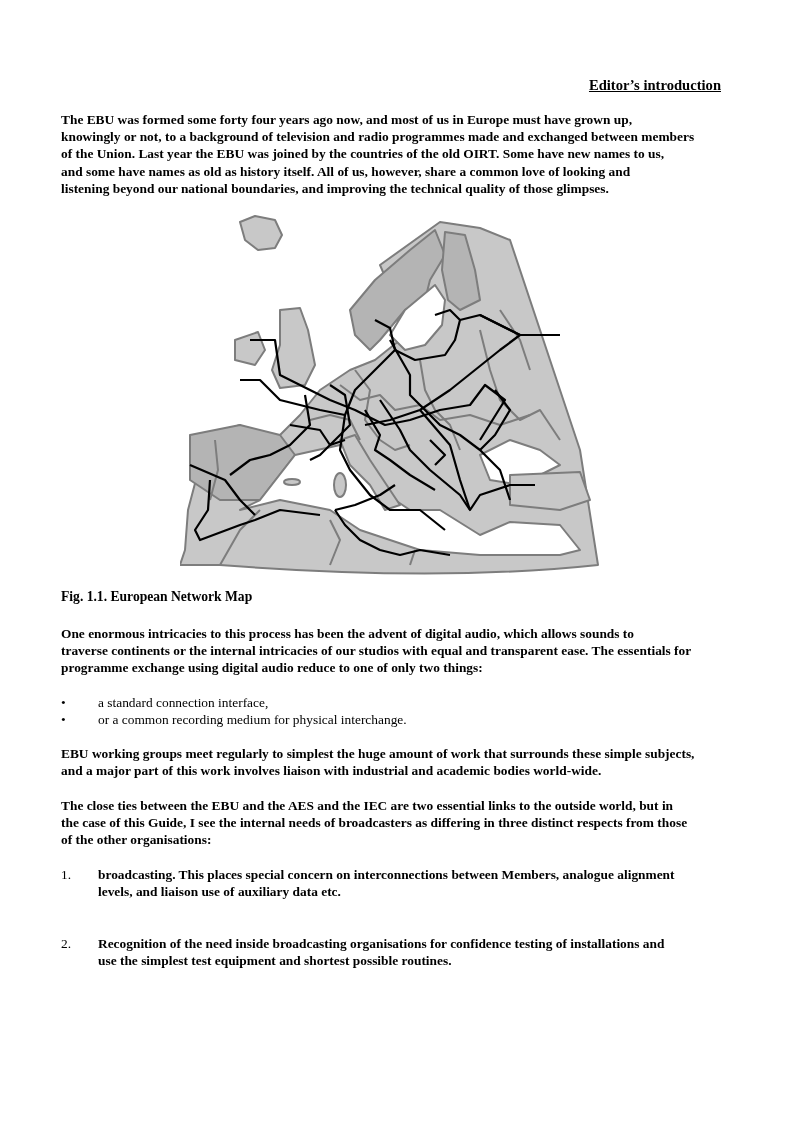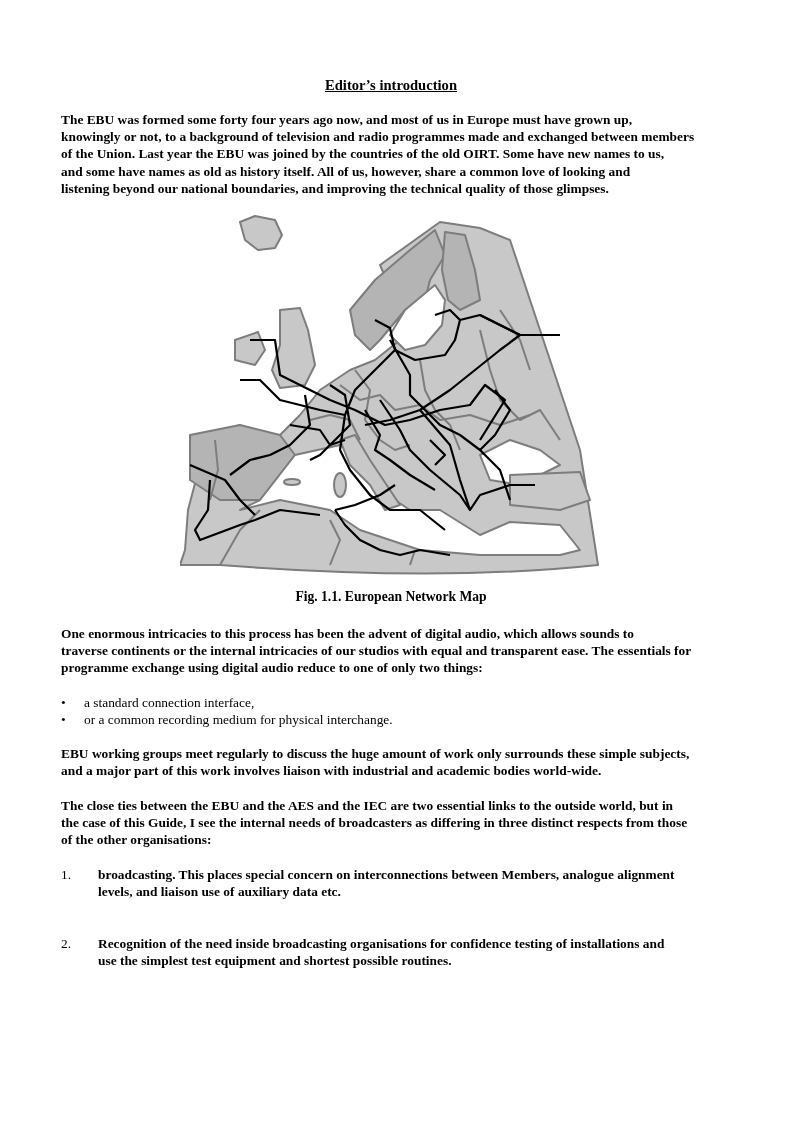--- a/index.html
+++ b/index.html
@@ -1,27 +1,27 @@
 <!DOCTYPE html>
 <html><head>
 <meta charset="utf-8">
 <style>
   html, body { margin: 0; padding: 0; background: #ffffff; }
   body { width: 793px; height: 1122px; position: relative; overflow: hidden;
          font-family: "Liberation Serif", "DejaVu Serif", serif; color: #000; font-size: 13.4px; }
   .page { position: absolute; left: 61px; top: 0; width: 660px; }
-  .title { position: absolute; left: 0; top: 77px; width: 660px; text-align: center;
+  .title { position: absolute; left: 0; top: 77px; width: 660px; text-align: right;
            font-weight: bold; font-size: 14.6px; }
   .title span { text-decoration: underline; }
   p { margin: 0; line-height: 17.2px; font-weight: bold; }
   .para { position: absolute; left: 0; width: 660px; }
-  .caption { position: absolute; left: 0; top: 589px; width: 660px; text-align: center; font-weight: bold; font-size: 13.6px; }
+  .caption { position: absolute; left: 0; top: 589px; width: 660px; text-align: left; font-weight: bold; font-size: 13.6px; }
   .bul { position: absolute; left: 0; width: 660px; line-height: 17.2px; }
   .bul .dot { position: absolute; left: 0; }
-  .bul .txt { position: absolute; left: 23px; white-space: nowrap; text-align: center; }
+  .bul .txt { position: absolute; left: 37px; white-space: nowrap; text-align: center; }
   .num { position: absolute; left: 0; width: 660px; }
   .num .n { position: absolute; left: 0; top: 0; line-height: 17.2px; }
   .num .t { position: absolute; left: 37px; top: 0; width: 630px; line-height: 17.2px; }
   .map { position: absolute; left: 180px; top: 210px; width: 420px; height: 370px; }
 </style>
 </head>
 <body>
 
 <div class="page">
   <div class="title"><span>Editor’s introduction</span></div>
@@ -45,21 +45,21 @@
   <div class="bul" style="top:694px">
     <span class="dot">•</span>
     <span class="txt">a standard connection interface,</span>
   </div>
   <div class="bul" style="top:711px">
     <span class="dot">•</span>
     <span class="txt">or a common recording medium for physical interchange.</span>
   </div>
 
   <div class="para" style="top:745px">
-    <p>EBU working groups meet regularly to discuss the huge amount of work only surrounds these simple subjects,</p>
+    <p>EBU working groups meet regularly to simplest the huge amount of work that surrounds these simple subjects,</p>
     <p>and a major part of this work involves liaison with industrial and academic bodies world-wide.</p>
   </div>
 
   <div class="para" style="top:797px">
     <p>The close ties between the EBU and the AES and the IEC are two essential links to the outside world, but in</p>
     <p>the case of this Guide, I see the internal needs of broadcasters as differing in three distinct respects from those</p>
     <p>of the other organisations:</p>
   </div>
 
   <div class="num" style="top:866px">

